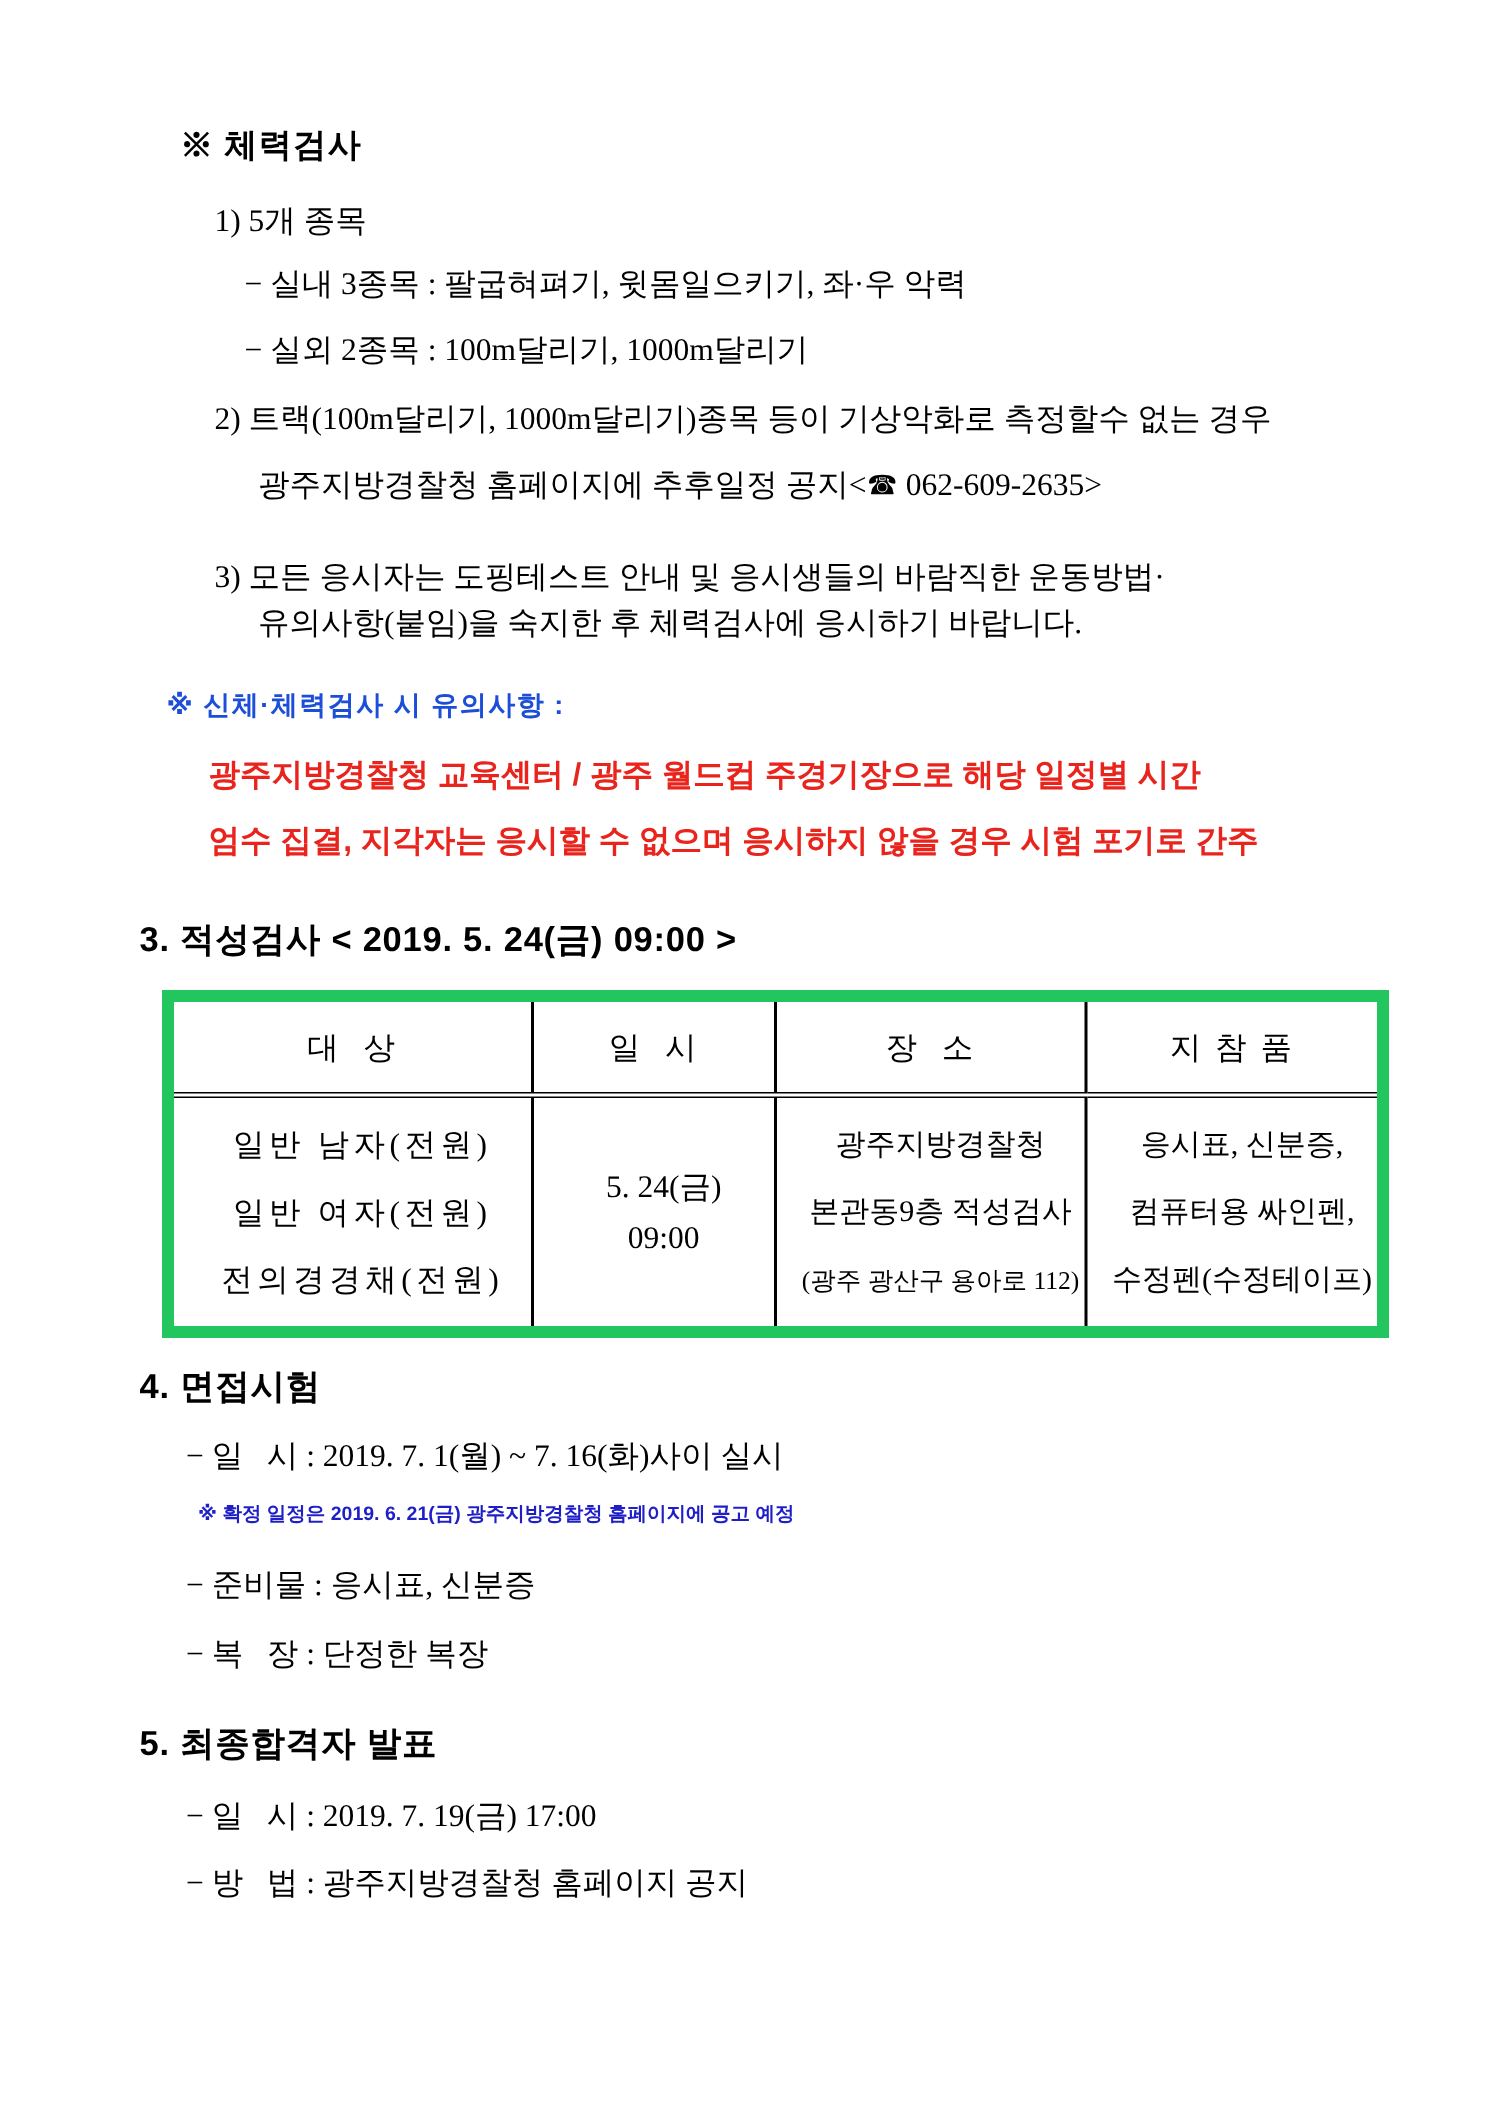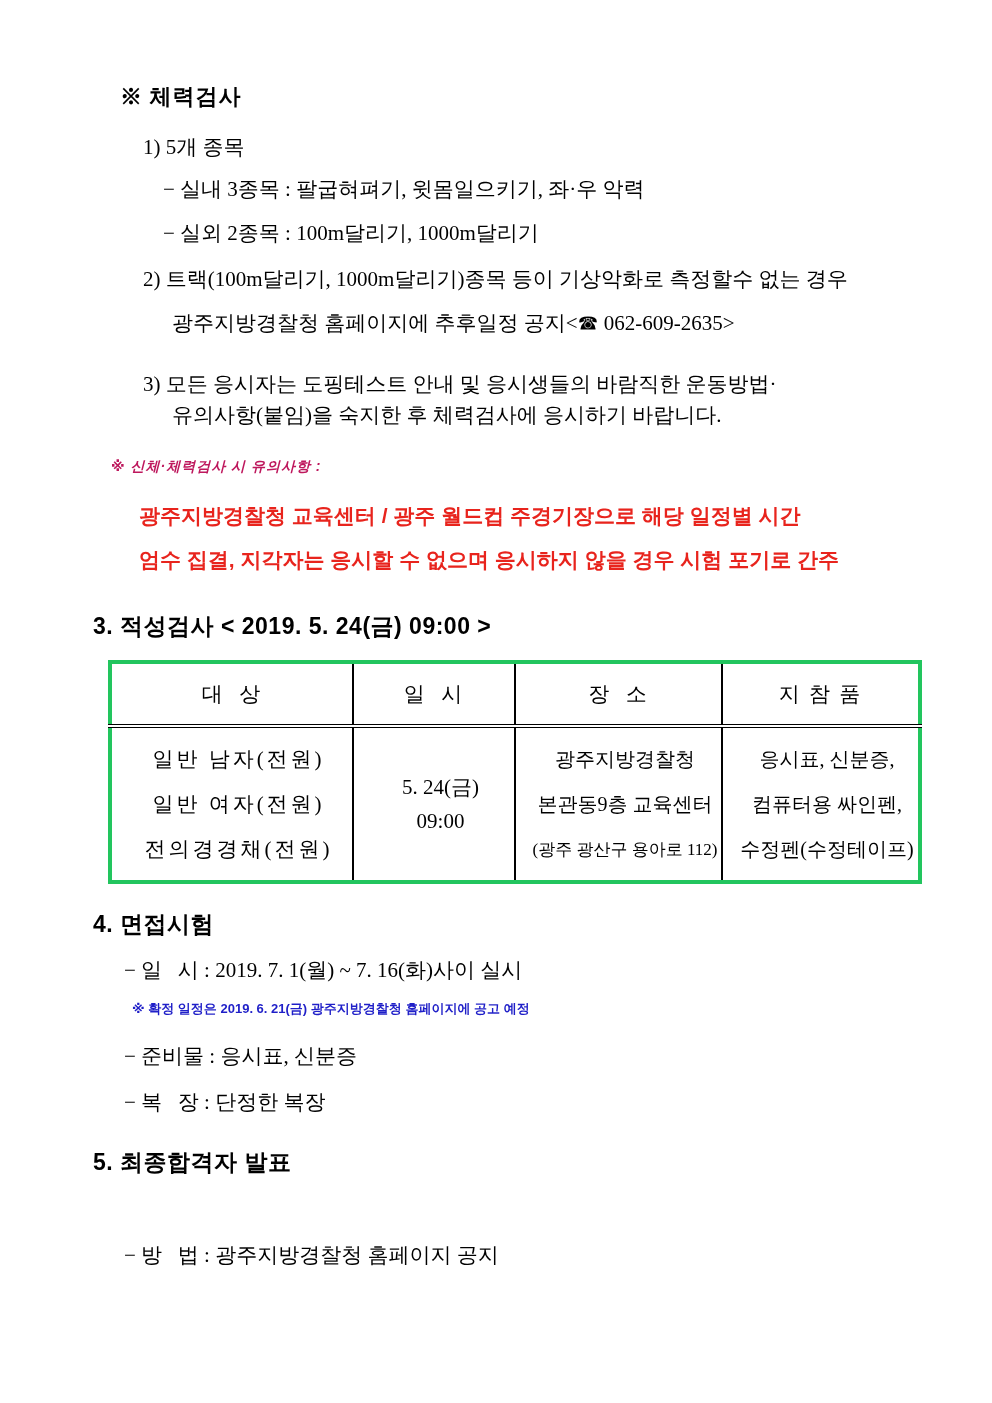--- a/index.html
+++ b/index.html
@@ -9,34 +9,34 @@
     height:1275px;
     background:#ffffff;
     color:#000000;
     font-family:"Liberation Serif","DejaVu Serif",serif;
     overflow:hidden;
   }
   .line { position:absolute; white-space:pre; }
   .serif   { font-family:"Liberation Serif","DejaVu Serif",serif; font-size:21px; }
   .serifb  { font-family:"Liberation Serif","DejaVu Serif",serif; font-size:22px; font-weight:bold; letter-spacing:1px; }
   .gothic-head { font-family:"Liberation Sans","DejaVu Sans",sans-serif; font-size:23px; font-weight:bold; letter-spacing:0.5px; }
-  .red-head { font-family:"Liberation Sans","DejaVu Sans",sans-serif; font-size:14px; font-weight:bold; color:#be185d; letter-spacing:1px;font-style:italic; }
+  .red-head { font-family:"Liberation Sans","DejaVu Sans",sans-serif; font-size:18px; font-weight:bold; color:#1d4ed8; letter-spacing:1px; }
   .red-body { font-family:"Liberation Sans","DejaVu Sans",sans-serif; font-size:21px; font-weight:bold; color:#e8241d; }
   .blue-note { font-family:"Liberation Sans","DejaVu Sans",sans-serif; font-size:13px; font-weight:bold; color:#1f1fc8; }
 
   table.apt-table {
     position:absolute;
     left:108px; top:660px;
     width:810px;
     border-collapse:collapse;
     table-layout:fixed;
     background:#ffffff;
   }
   table.apt-table, table.apt-table th, table.apt-table td { border:2px solid #000; }
-  table.apt-table { border:4px solid #22c55e; }
+  table.apt-table { border:8px solid #22c55e; }
   table.apt-table th {
     height:58px;
     font-weight:normal;
     font-size:21px;
     letter-spacing:2px;
     text-align:center;
     white-space:pre;
     border-bottom:4px double #000;
     font-family:"Liberation Serif","DejaVu Serif",serif;
   }
@@ -102,21 +102,21 @@
           <div class="cell-line">일반 남자(전원)</div>
           <div class="cell-line">일반 여자(전원)</div>
           <div class="cell-line">전의경경채(전원)</div>
         </td>
         <td>
           <div class="cell-line dt">5. 24(금)</div>
           <div class="cell-line dt">09:00</div>
         </td>
         <td>
           <div class="cell-line" style="font-size:20px;">광주지방경찰청</div>
-          <div class="cell-line" style="font-size:20px;">본관동9층 교육센터</div>
+          <div class="cell-line" style="font-size:20px;">본관동9층 적성검사</div>
           <div class="cell-line small">(광주 광산구 용아로 112)</div>
         </td>
         <td>
           <div class="cell-line" style="font-size:20px;">응시표, 신분증,</div>
           <div class="cell-line" style="font-size:20px;">컴퓨터용 싸인펜,</div>
           <div class="cell-line" style="font-size:20px;">수정펜(수정테이프)</div>
         </td>
       </tr>
     </tbody>
   </table>
@@ -126,16 +126,17 @@
   <div class="line serif" style="left:124px; top:956px;">− 일   시 : 2019. 7. 1(월) ~ 7. 16(화)사이 실시</div>
 
   <div class="line blue-note" style="left:132px; top:1000px;">※ 확정 일정은 2019. 6. 21(금) 광주지방경찰청 홈페이지에 공고 예정</div>
 
   <div class="line serif" style="left:124px; top:1042px;">− 준비물 : 응시표, 신분증</div>
 
   <div class="line serif" style="left:124px; top:1088px;">− 복   장 : 단정한 복장</div>
 
   <div class="line gothic-head" style="left:93px; top:1147px;">5. 최종합격자 발표</div>
 
+  <div class="line serif" style="left:124px; top:1196px;">− 일   시 : 2019. 7. 19(금) 17:00</div>
 
   <div class="line serif" style="left:124px; top:1241px;">− 방   법 : 광주지방경찰청 홈페이지 공지</div>
 
 </div>
 
 </body></html>

